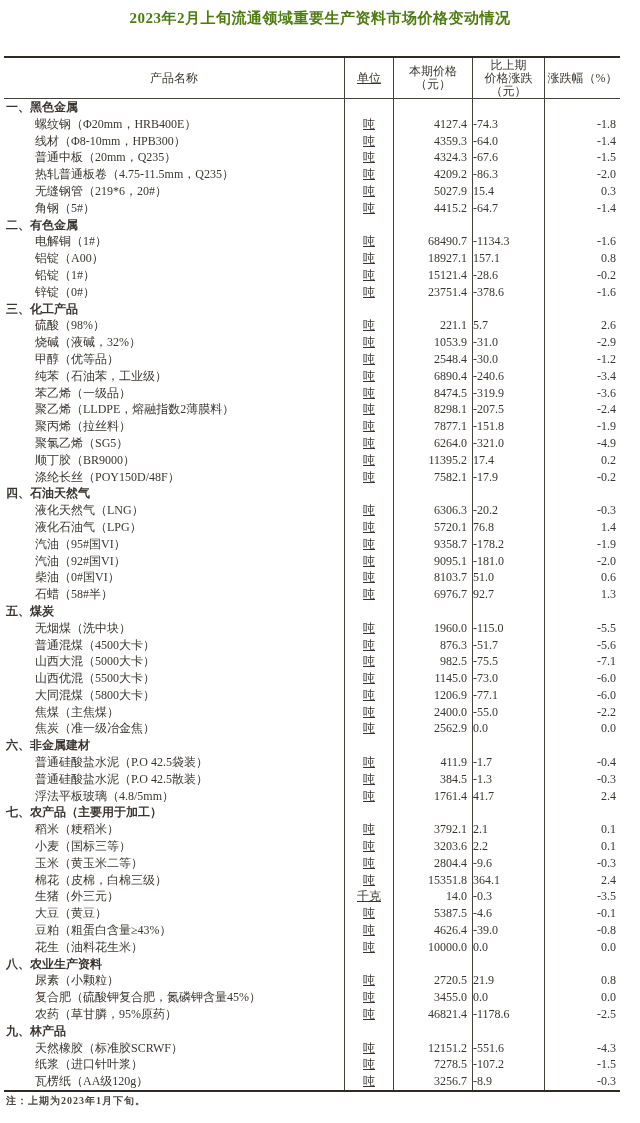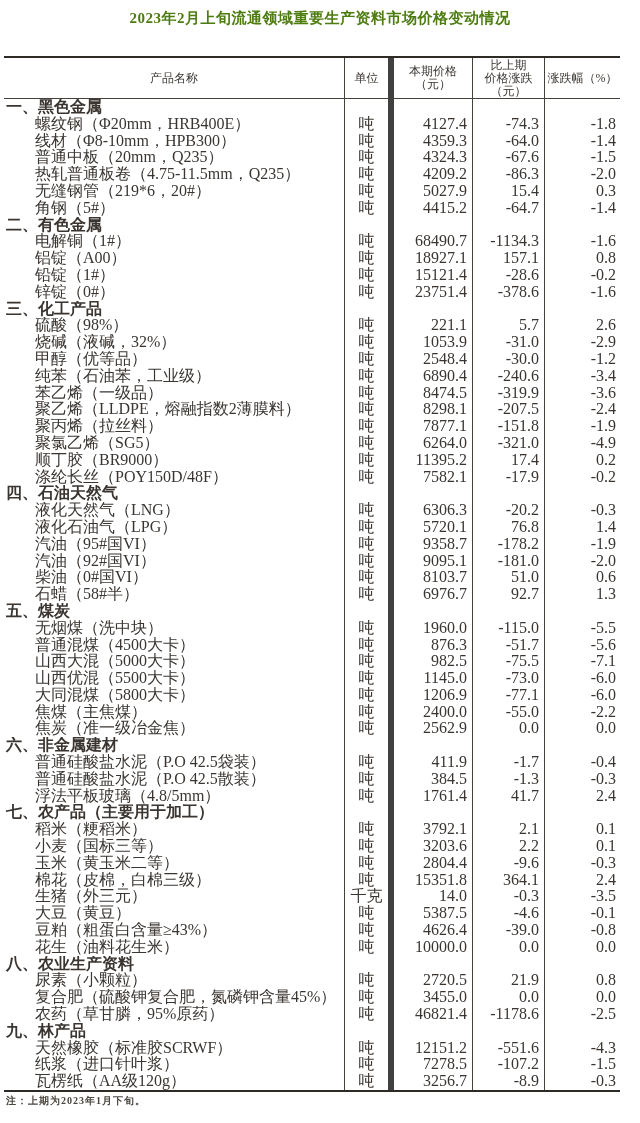--- a/index.html
+++ b/index.html
@@ -41,30 +41,30 @@
     justify-content:center;
     line-height:13px;
     text-align:left;
   }
   .cell{
     box-sizing:border-box;
     overflow:hidden;
     white-space:nowrap;
   }
   .c-name  {width:341px;border-right:1px solid #45403a;}
-  .c-unit  {width:49px; border-right:6px solid #404040;text-align:center;}
+  .c-unit  {width:49px; border-right:1px solid #404040;text-align:center;text-decoration:underline;}
   .c-price {width:79px; border-right:1px solid #45403a;text-align:right;padding-right:5px;font-family:Liberation Serif, serif;}
-  .c-change{width:72px; border-right:1px solid #45403a;text-align:right;padding-right:5px;}
+  .c-change{width:72px; border-right:1px solid #45403a;text-align:left;padding-right:5px;}
   .c-pct   {width:75px; text-align:right;padding-right:4px;}
   .thead .c-price,.thead .c-change,.thead .c-pct{padding-right:0;text-align:center;}
   .row{
     display:flex;
     height:16.8px;
     line-height:16.8px;
-    font-size:16px;
+    font-size:12px;
   }
   .row .c-name{padding-left:31px;}
   .row.section .c-name{padding-left:2px;font-weight:bold;}
   .note{
     position:absolute;
     left:6px;top:1094px;
     font-size:10px;
     color:#4a453f;
     letter-spacing:1px;
     font-weight:bold;

